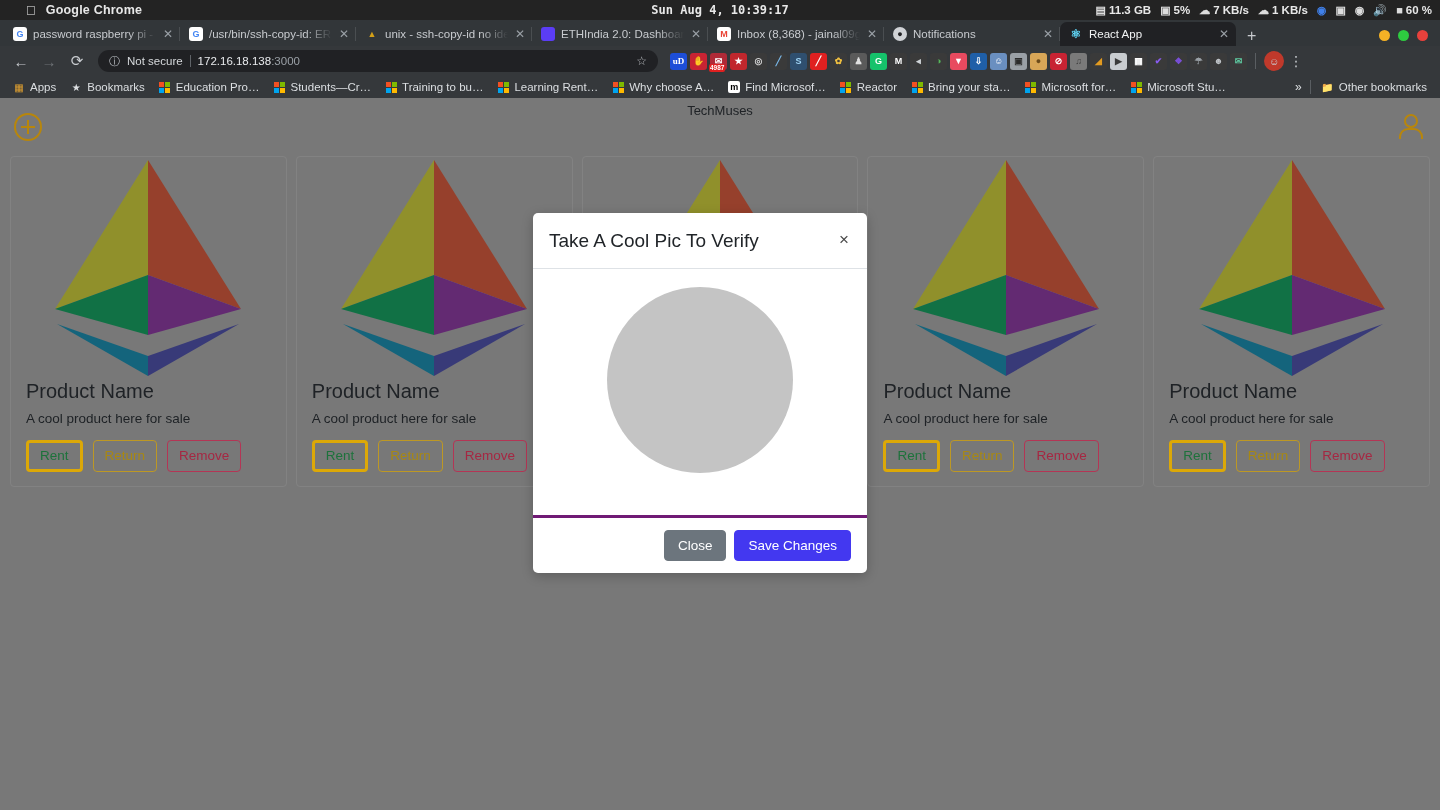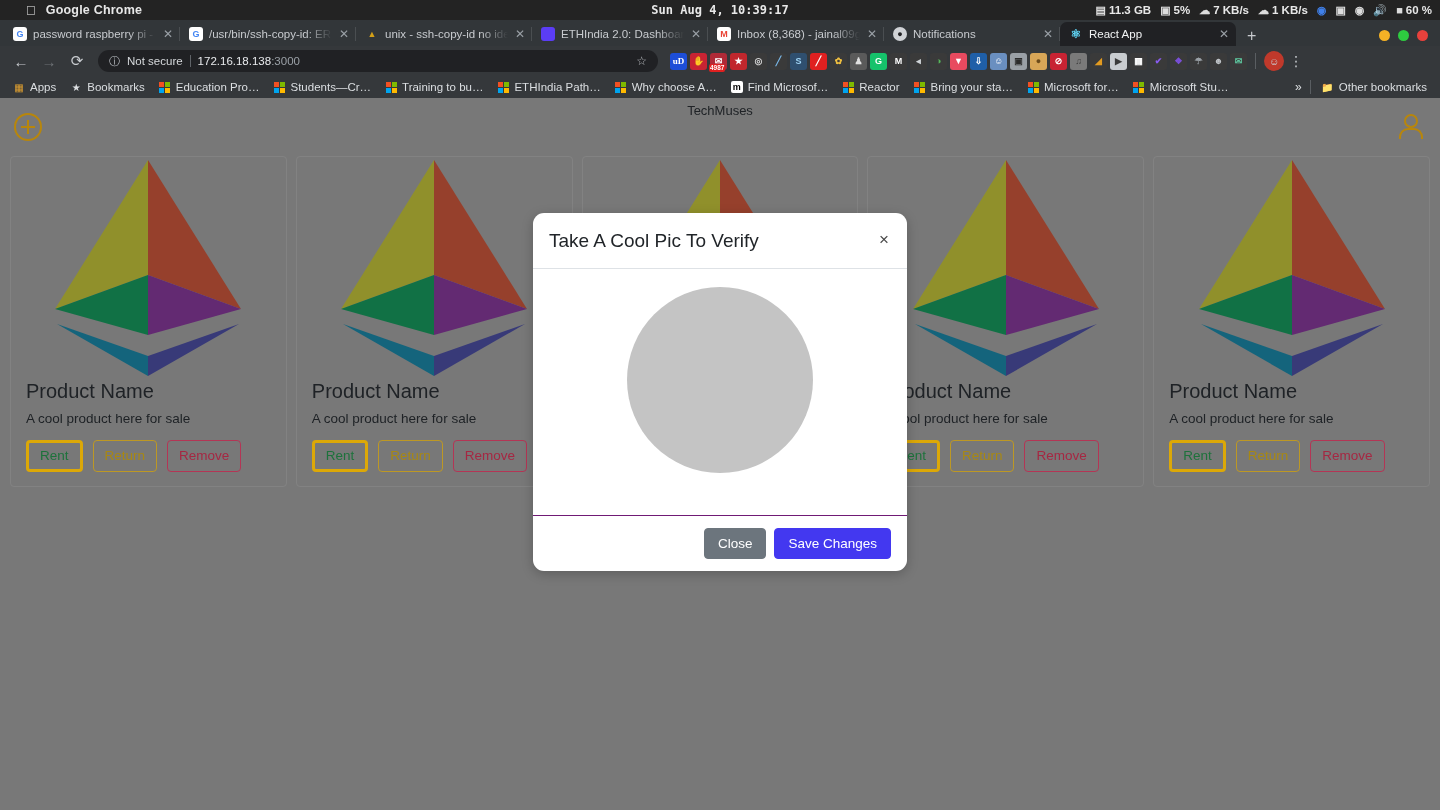--- a/index.html
+++ b/index.html
@@ -148,40 +148,40 @@
     font-family: "Liberation Sans", sans-serif; font-size: 13.5px; line-height: 1;
     padding: 6px 11px; border-radius: 4px; background: transparent; cursor: pointer;
   }
   .btn-rent { border: 3px solid #eab308; color: #1f7a3f; }
   .btn-return { border: 1px solid #c9a227; color: #b39114; }
   .btn-remove { border: 1px solid #c0395b; color: #b02a47; }
 
   
   .backdrop { position: absolute; inset: 0; background: rgba(0,0,0,0.06); }
   .modal {
-    position: absolute; left: 533px; top: 115px; width: 374px;
-    background: #fff; border-radius: 11px; box-shadow: 0 3px 12px rgba(0,0,0,.22);
+    position: absolute; left: 533px; top: 115px; width: 334px;
+    background: #fff; border-radius: 5px; box-shadow: 0 3px 12px rgba(0,0,0,.22);
     display: flex; flex-direction: column;
   }
   .modal-header {
     display: flex; align-items: flex-start; justify-content: space-between;
     padding: 16px 16px 14px 16px; border-bottom: 1px solid #dee2e6;
   }
   .modal-title { font-size: 19px; color: #212529; font-weight: 400; line-height: 1.3; }
   .modal-close { font-size: 17px; color: #4a4a4a; line-height: 1; padding: 2px 2px; background: none; border: none; cursor: pointer; }
   .modal-body { padding: 18px 16px 14px 16px; }
   .cam-circle { width: 186px; height: 186px; border-radius: 50%; background: #c4c4c4; margin: 0 auto 28px auto; }
   .form-input {
     width: 100%; height: 29px; border: 1px solid #ced4da; border-radius: 4px;
     padding: 0 10px; font-size: 13.5px; color: #495057;
     font-family: "Liberation Sans", sans-serif; background: #fff;
   }
   .form-input::placeholder { color: #6c757d; }
   .modal-footer {
-    border-top: 1px solid #701a75; padding: 12px 16px;
+    border-top: 3px solid #701a75; padding: 12px 16px;
     display: flex; justify-content: flex-end; gap: 8px;
   }
   .mbtn {
     font-family: "Liberation Sans", sans-serif; font-size: 13.5px; line-height: 1;
     padding: 8px 13px; border-radius: 4px; border: 1px solid transparent;
     color: #fff; cursor: pointer;
   }
   .mbtn-secondary { background: #6c757d; border-color: #6c757d; }
   .mbtn-primary { background: #4338f0; border-color: #4338f0; }
 </style>
@@ -361,21 +361,21 @@
   </span>
   <span class="bm">
     <span class="bm-ic">
         <span class="ms-logo">
           <i style="background:#f25022"></i>
           <i style="background:#7fba00"></i>
           <i style="background:#00a4ef"></i>
           <i style="background:#ffb900"></i>
         </span>
       </span>
-    <span>ETHIndia Path…</span>
+    <span>Learning Rent…</span>
   </span>
   <span class="bm">
     <span class="bm-ic">
         <span class="ms-logo">
           <i style="background:#f25022"></i>
           <i style="background:#7fba00"></i>
           <i style="background:#00a4ef"></i>
           <i style="background:#ffb900"></i>
         </span>
       </span>

